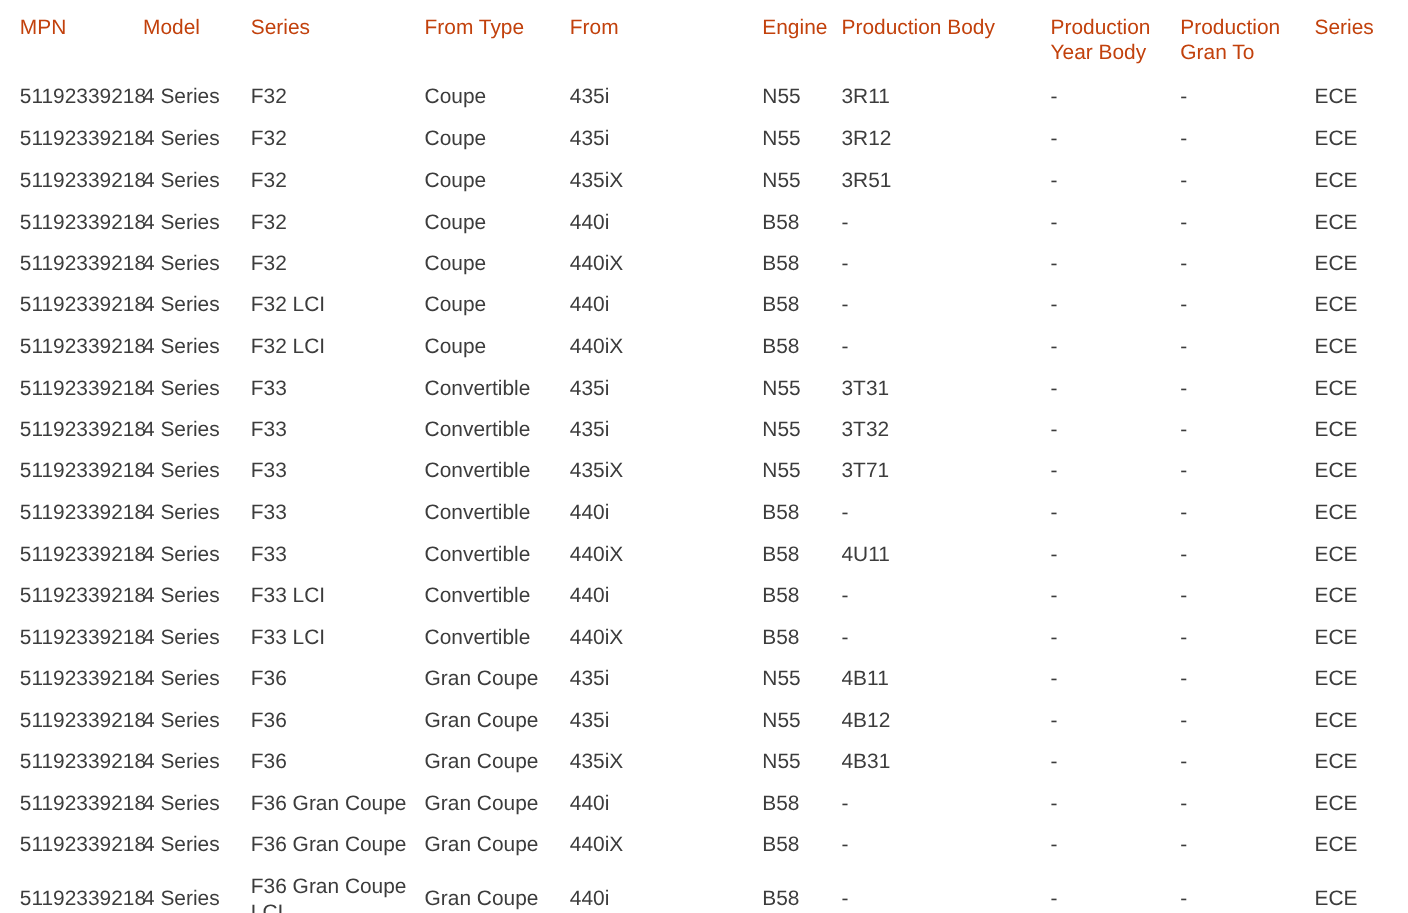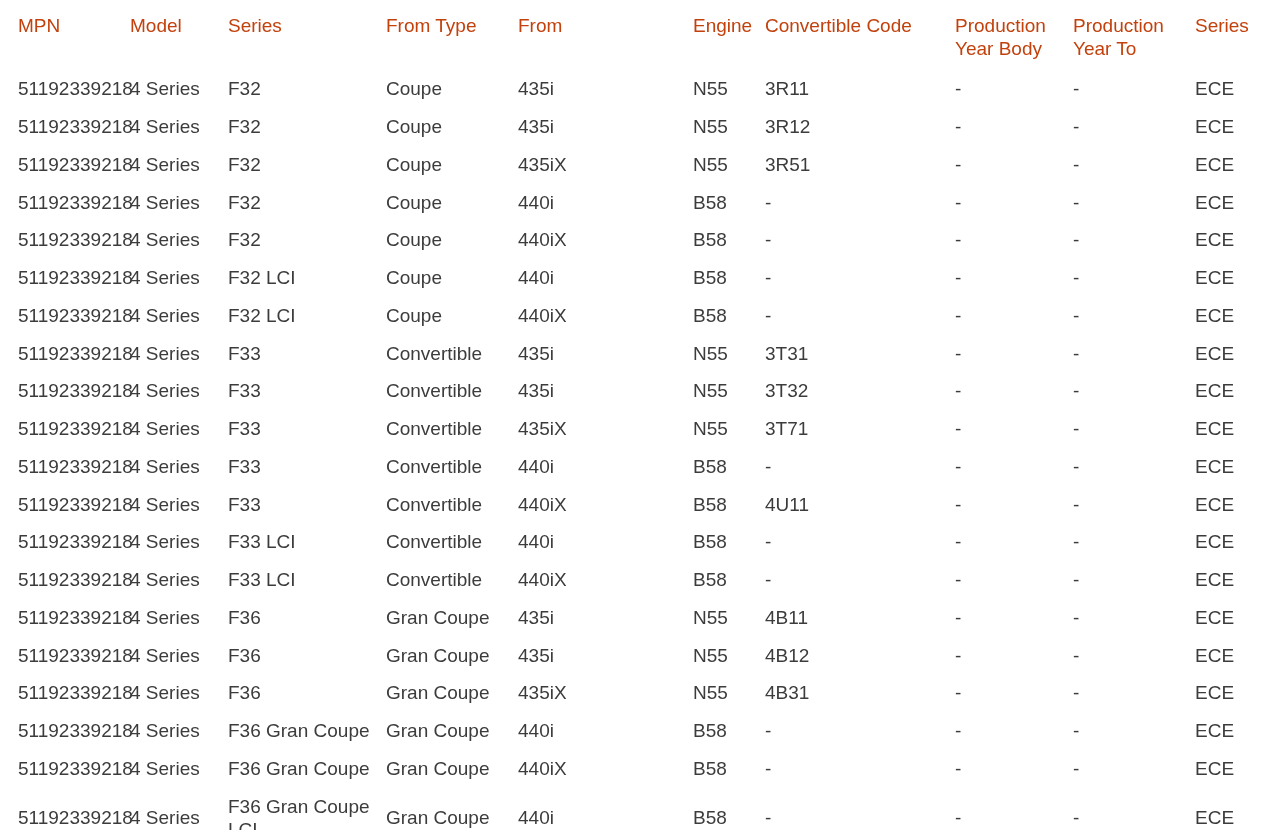--- a/index.html
+++ b/index.html
@@ -68,23 +68,23 @@
       <col class="c9">
   </colgroup>
   <thead>
     <tr>
       <th class="c0">MPN</th>
       <th class="c1">Model</th>
       <th class="c2">Series</th>
       <th class="c3">From Type</th>
       <th class="c4">From</th>
       <th class="c5">Engine</th>
-      <th class="c6">Convertible Code</th>
+      <th class="c6">Production Body</th>
       <th class="c7">Production Year Body</th>
-      <th class="c8">Production Year To</th>
+      <th class="c8">Production Gran To</th>
       <th class="c9">Series</th>
     </tr>
   </thead>
   <tbody id="table-body">
       <tr>
         <td class="c0">51192339218</td>
         <td class="c1">4 Series</td>
         <td class="c2">F32</td>
         <td class="c3">Coupe</td>
         <td class="c4">435i</td>

